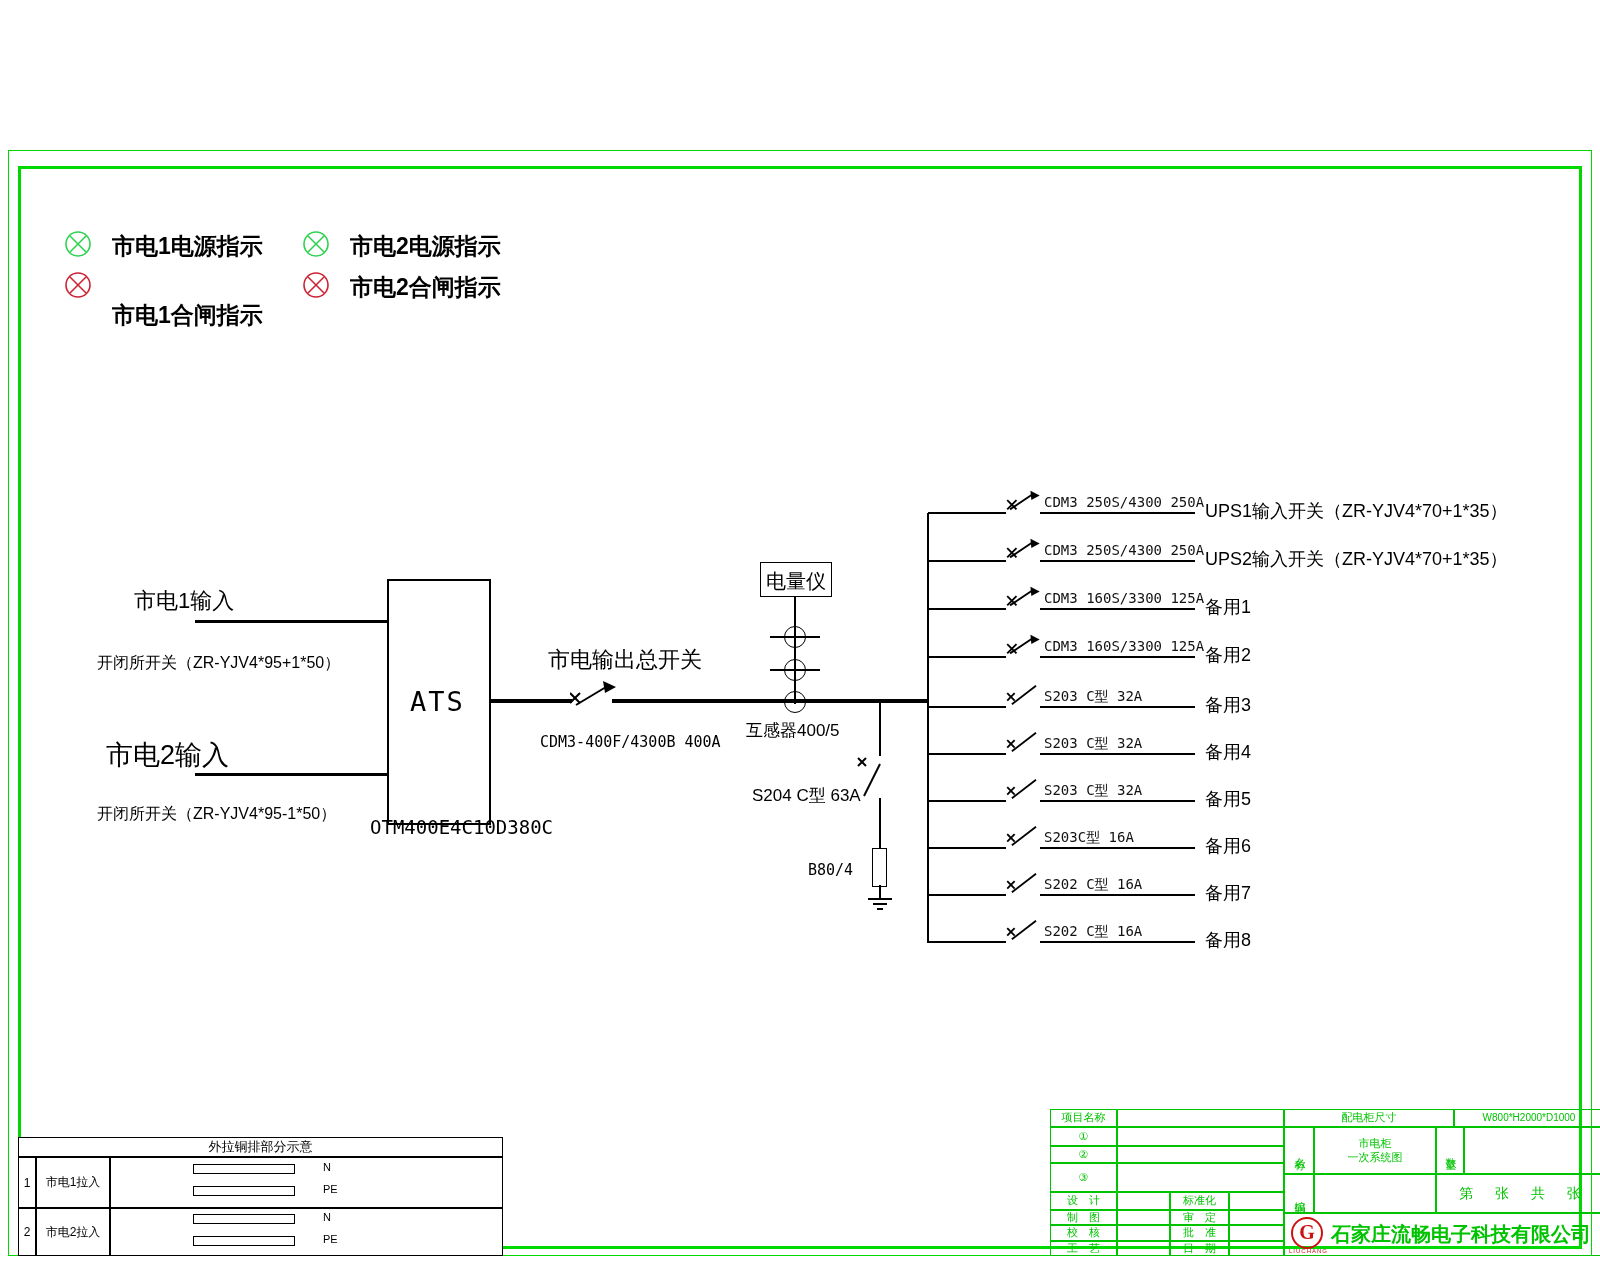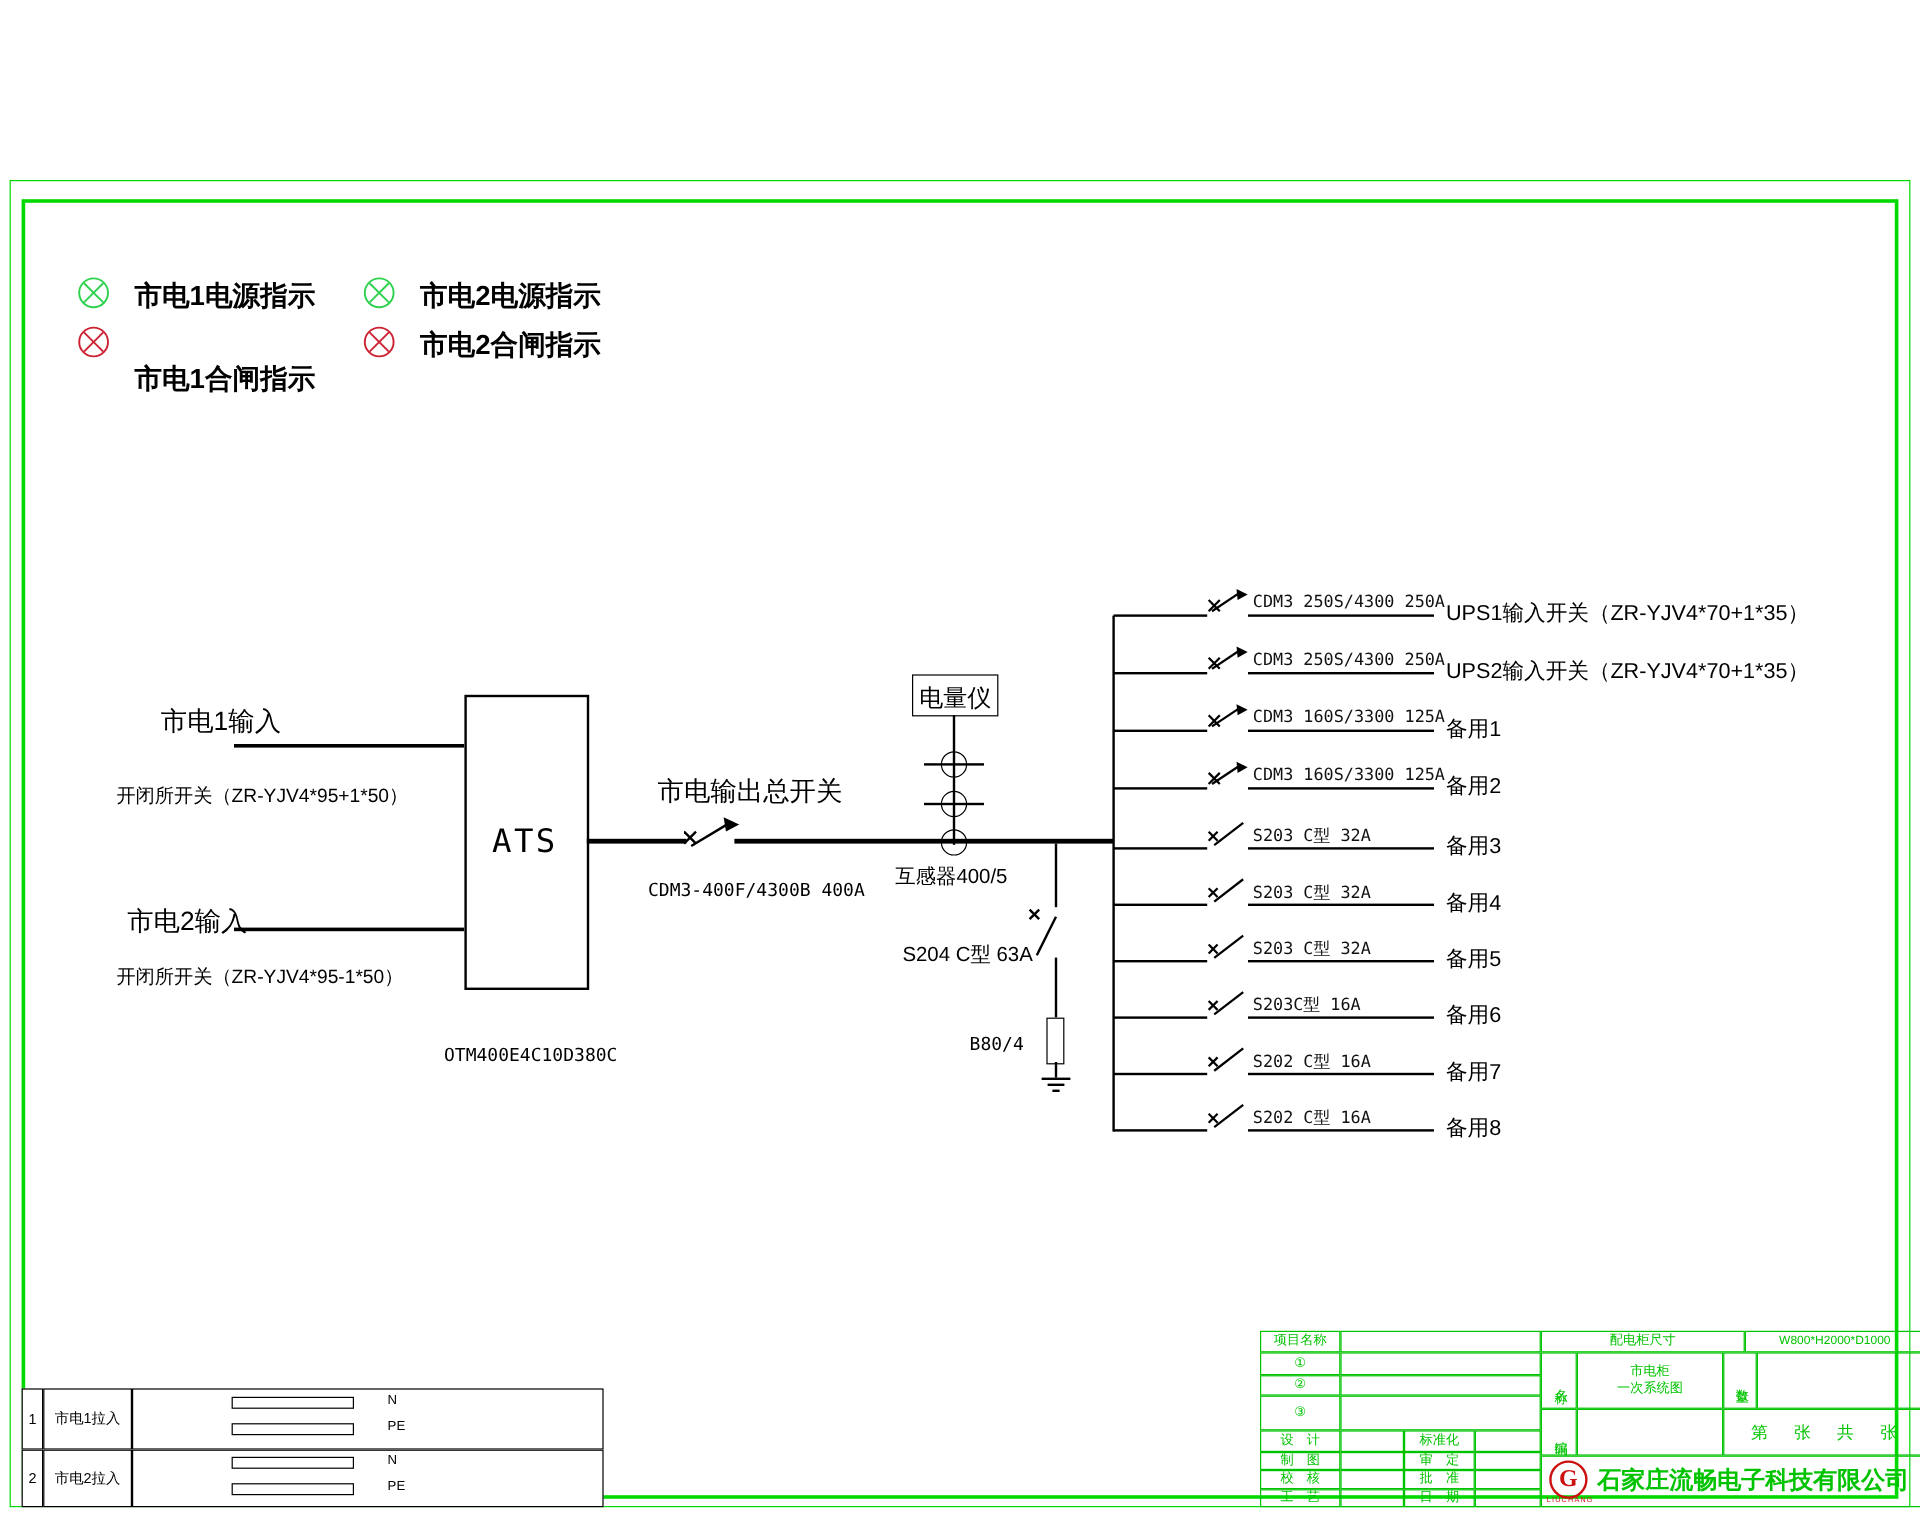--- a/index.html
+++ b/index.html
@@ -65,27 +65,27 @@
     <circle cx="14" cy="14" r="12" fill="none" stroke="var(--red)" stroke-width="1.6"></circle>
     <line x1="6" y1="6" x2="22" y2="22" style="stroke:var(--red);stroke-width:1.6"></line>
     <line x1="22" y1="6" x2="6" y2="22" style="stroke:var(--red);stroke-width:1.6"></line>
   </svg>
   <div class="legend-label cn" style="left:350px;top:272px;">市电2合闸指示</div>
 
   <div class="t cn" style="left:106px;top:586px;font-size:22px;margin-left:28px;">市电1输入</div>
   <div class="wire" style="left:195px;top:620px;width:192px;height:3px;"></div>
   <div class="t cn" style="left:97px;top:653px;font-size:16px;">开闭所开关（ZR-YJV4*95+1*50）</div>
 
-  <div class="t cn" style="left:106px;top:753px;font-size:22px;">市电2输入</div>
+  <div class="t cn" style="left:106px;top:737px;font-size:27px;">市电2输入</div>
   <div class="wire" style="left:195px;top:773px;width:192px;height:3px;"></div>
   <div class="t cn" style="left:97px;top:804px;font-size:16px;">开闭所开关（ZR-YJV4*95-1*50）</div>
 
   <div class="box" style="left:387px;top:579px;width:100px;height:242px;"></div>
   <div class="t cad" style="left:410px;top:686px;font-size:27px;letter-spacing:2px;">ATS</div>
-  <div class="t cad" style="left:370px;top:870px;font-size:15px;">OTM400E4C10D380C</div>
+  <div class="t cad" style="left:370px;top:816px;font-size:19px;">OTM400E4C10D380C</div>
 
   <div class="wire" style="left:489px;top:699px;width:83px;height:4px;"></div>
   <svg style="position:absolute;left:570px;top:678px;width:46px;height:30px;" viewBox="0 0 46 30">
     <line x1="6" y1="27" x2="36" y2="9"></line>
     <line x1="0" y1="15" x2="10" y2="25"></line>
       <line x1="0" y1="25" x2="10" y2="15"></line>
     <polygon points="33,3 46,9 35,15"></polygon>
   </svg>
   <div class="wire" style="left:612px;top:699px;width:316px;height:4px;"></div>
   <div class="t cn" style="left:548px;top:645px;font-size:22px;">市电输出总开关</div>
@@ -228,20 +228,21 @@
           <line x1="1" y1="12" x2="9" y2="20"></line>
           <line x1="1" y1="20" x2="9" y2="12"></line>
         </svg>
         <div class="w2"></div>
         <span class="spec cad">S202 C型 16A</span>
         <span class="bname cn">备用8</span>
       </div>
     </div>
 
   <div style="position:absolute;left:18px;top:1137px;width:485px;height:119px;">
+    <div class="kcell" style="left:0;top:0;width:485px;height:20px;font-size:13px;">外拉铜排部分示意</div>
     <div class="kcell" style="left:0;top:20px;width:18px;height:51px;font-size:12px;">1</div>
     <div class="kcell" style="left:18px;top:20px;width:74px;height:51px;font-size:12px;">市电1拉入</div>
     <div class="kcell" style="left:92px;top:20px;width:393px;height:51px;">
       <div class="bar" style="left:82px;top:6px;"></div>
       <span class="barlabel" style="left:212px;top:3px;">N</span>
       <div class="bar" style="left:82px;top:28px;"></div>
       <span class="barlabel" style="left:212px;top:25px;">PE</span>
     </div>
     <div class="kcell" style="left:0;top:71px;width:18px;height:48px;font-size:12px;">2</div>
     <div class="kcell" style="left:18px;top:71px;width:74px;height:48px;font-size:12px;">市电2拉入</div>

